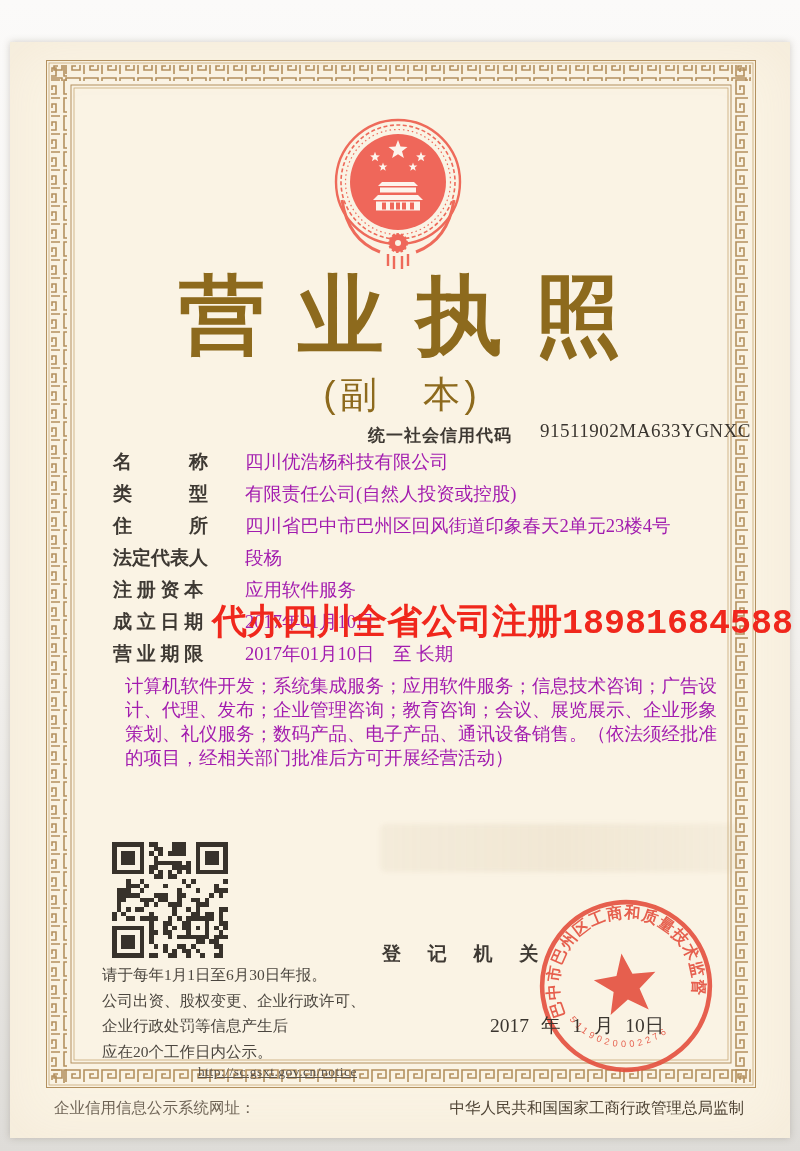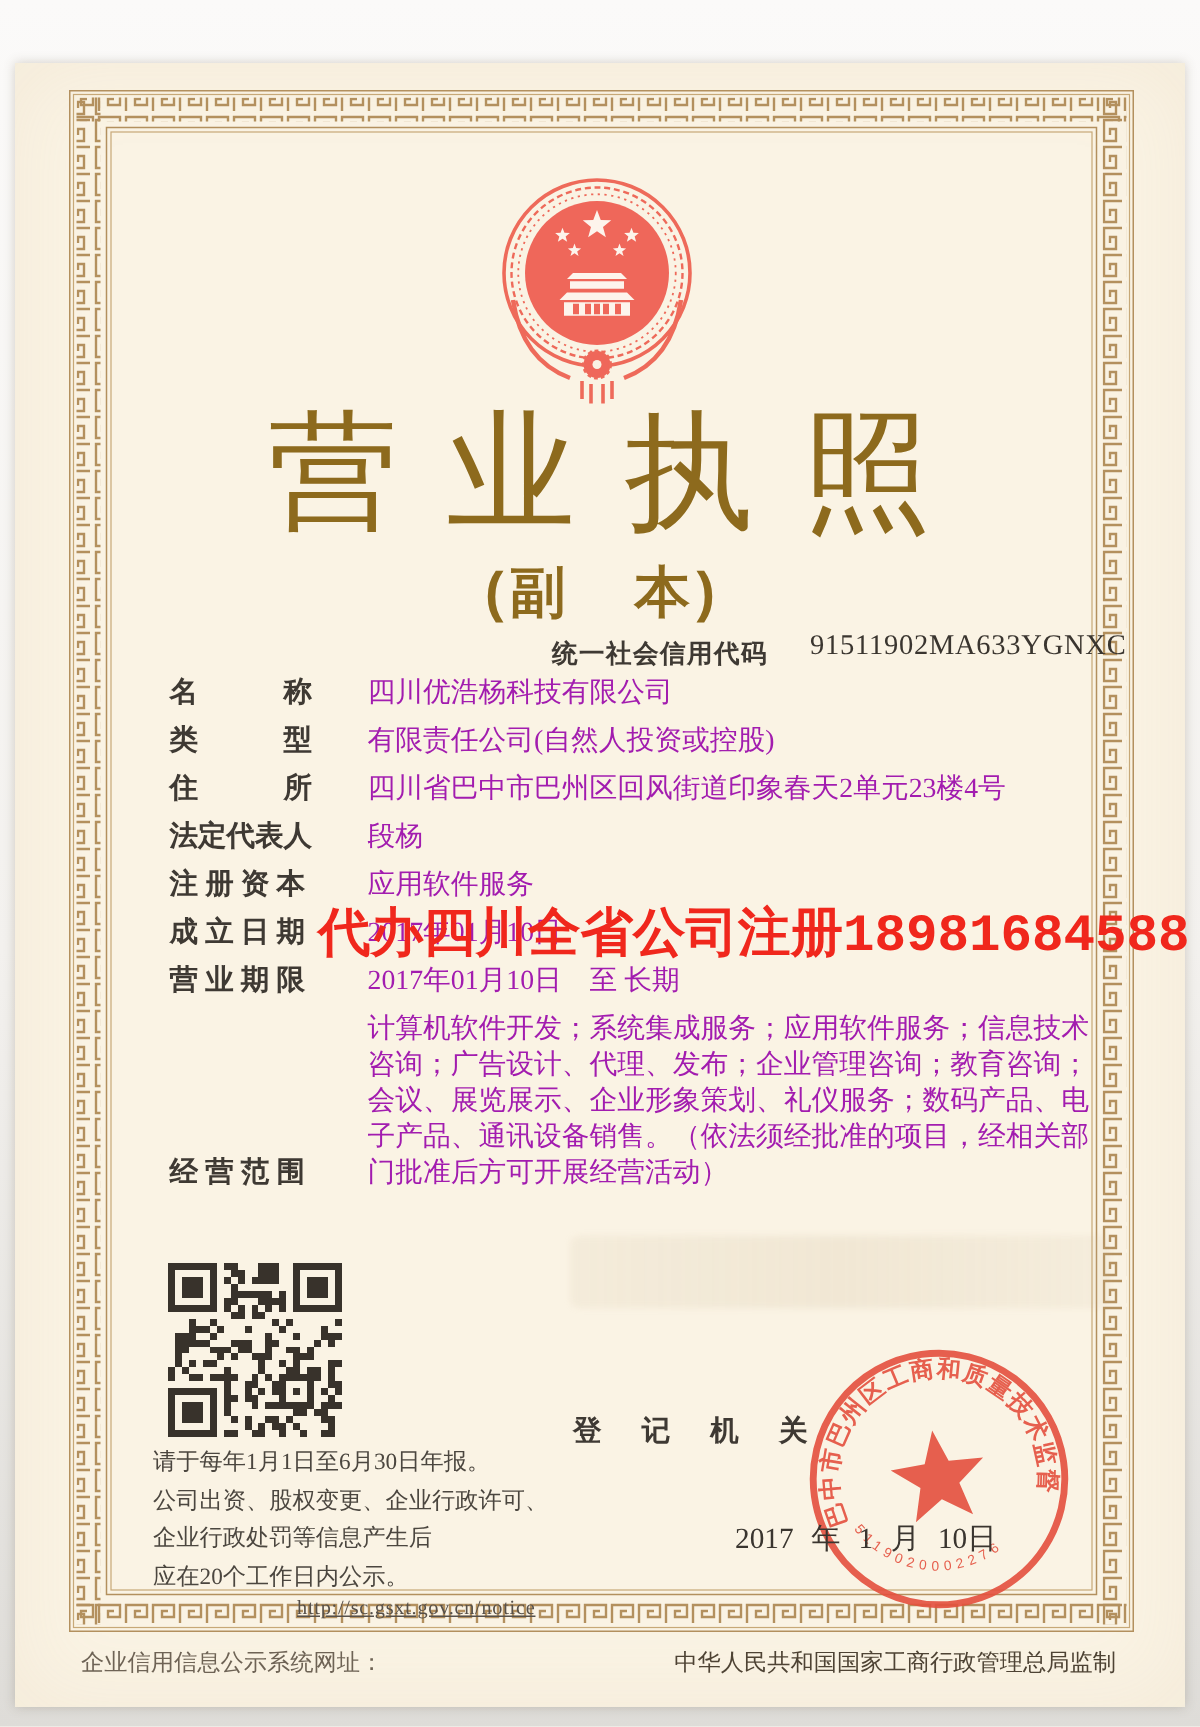--- a/index.html
+++ b/index.html
@@ -11,27 +11,27 @@
   .paper{
     position:absolute;left:10px;top:42px;width:780px;height:1096px;
     background:#faf3e4;
     box-shadow:0 0 7px rgba(90,80,60,.25), inset 0 0 60px rgba(205,180,140,.12);
   }
   .frame-svg{position:absolute;left:46px;top:60px;}
   .emblem{position:absolute;left:332px;top:112px;}
   .title-main{
     position:absolute;left:0;top:266px;width:800px;text-align:center;
     font-family:"Liberation Sans","DejaVu Sans",sans-serif;
-    font-weight:400;font-size:86px;line-height:98px;color:#8d6a1d;
+    font-weight:700;font-size:86px;line-height:98px;color:#8d6a1d;
     letter-spacing:.38em;text-indent:.38em;
   }
   .title-sub{
     position:absolute;left:0;top:370px;width:800px;text-align:center;
     font-family:"Liberation Sans","DejaVu Sans",sans-serif;
-    font-weight:700;font-size:37px;color:#8d6a1d;letter-spacing:.12em;text-indent:.12em;
+    font-weight:400;font-size:37px;color:#8d6a1d;letter-spacing:.12em;text-indent:.12em;
   }
   .code-label{
     position:absolute;left:368px;top:424px;
     font-size:17px;font-weight:700;color:#3e3933;letter-spacing:1px;font-family:Liberation Serif, serif;
   }
   .code-value{
     position:absolute;left:540px;top:420px;
     font-size:19px;color:#3a352f;letter-spacing:.5px;
   }
   .fields{position:absolute;left:113px;top:450px;width:614px;}
@@ -156,21 +156,20 @@
   </div>
   <div class="frow">
     <div class="flabel">成 立 日 期</div>
     <div class="fvalue">2017年01月10日</div>
   </div>
   <div class="frow">
     <div class="flabel">营 业 期 限</div>
     <div class="fvalue">2017年01月10日　至 长期</div>
   </div>
   <div class="frow">
-    <div class="flabel">经 营 范 围</div>
     <div class="fvalue">计算机软件开发；系统集成服务；应用软件服务；信息技术咨询；广告设计、代理、发布；企业管理咨询；教育咨询；会议、展览展示、企业形象策划、礼仪服务；数码产品、电子产品、通讯设备销售。（依法须经批准的项目，经相关部门批准后方可开展经营活动）</div>
   </div>
 </div>
 
 <div class="watermark">代办四川全省公司注册18981684588</div>
 
 <div class="ghost"></div>
 
 <div class="qr" id="qr"><svg width="116" height="116" viewBox="0 0 25 25" shape-rendering="crispEdges" fill="#38322b">
       <rect x="0" y="0" width="1" height="1"></rect>

